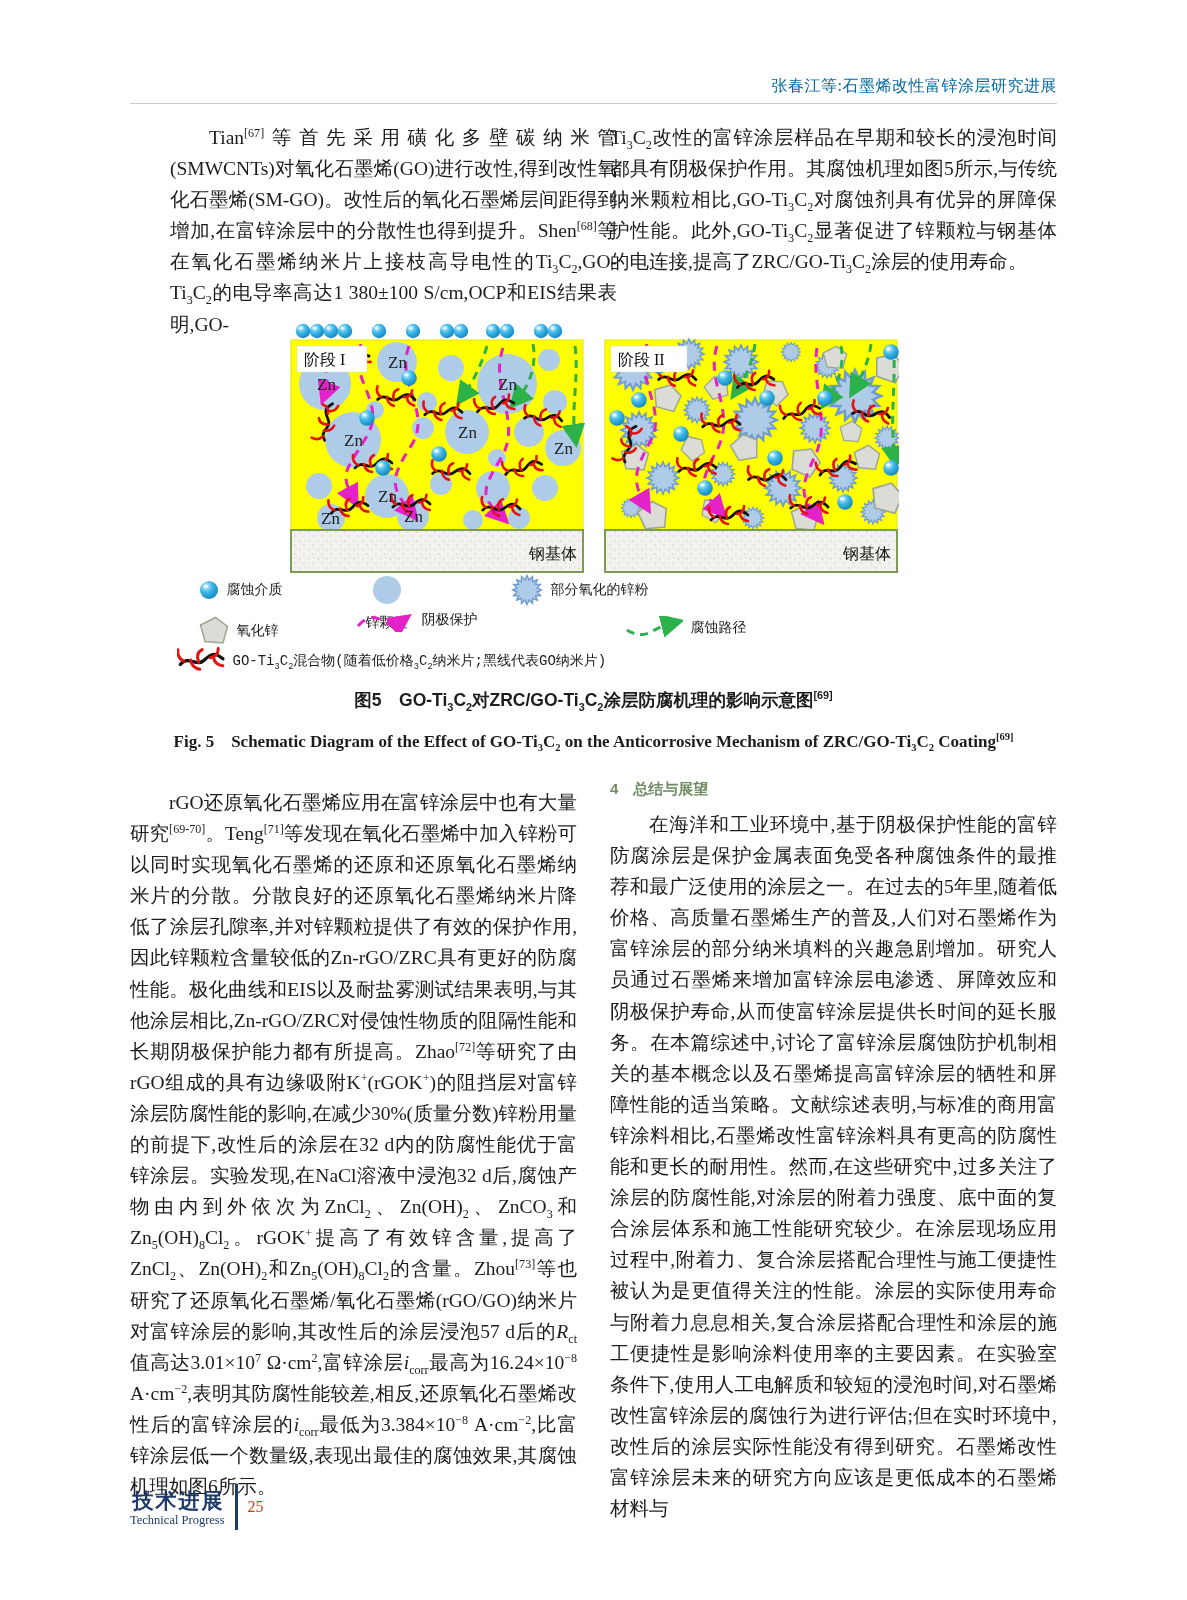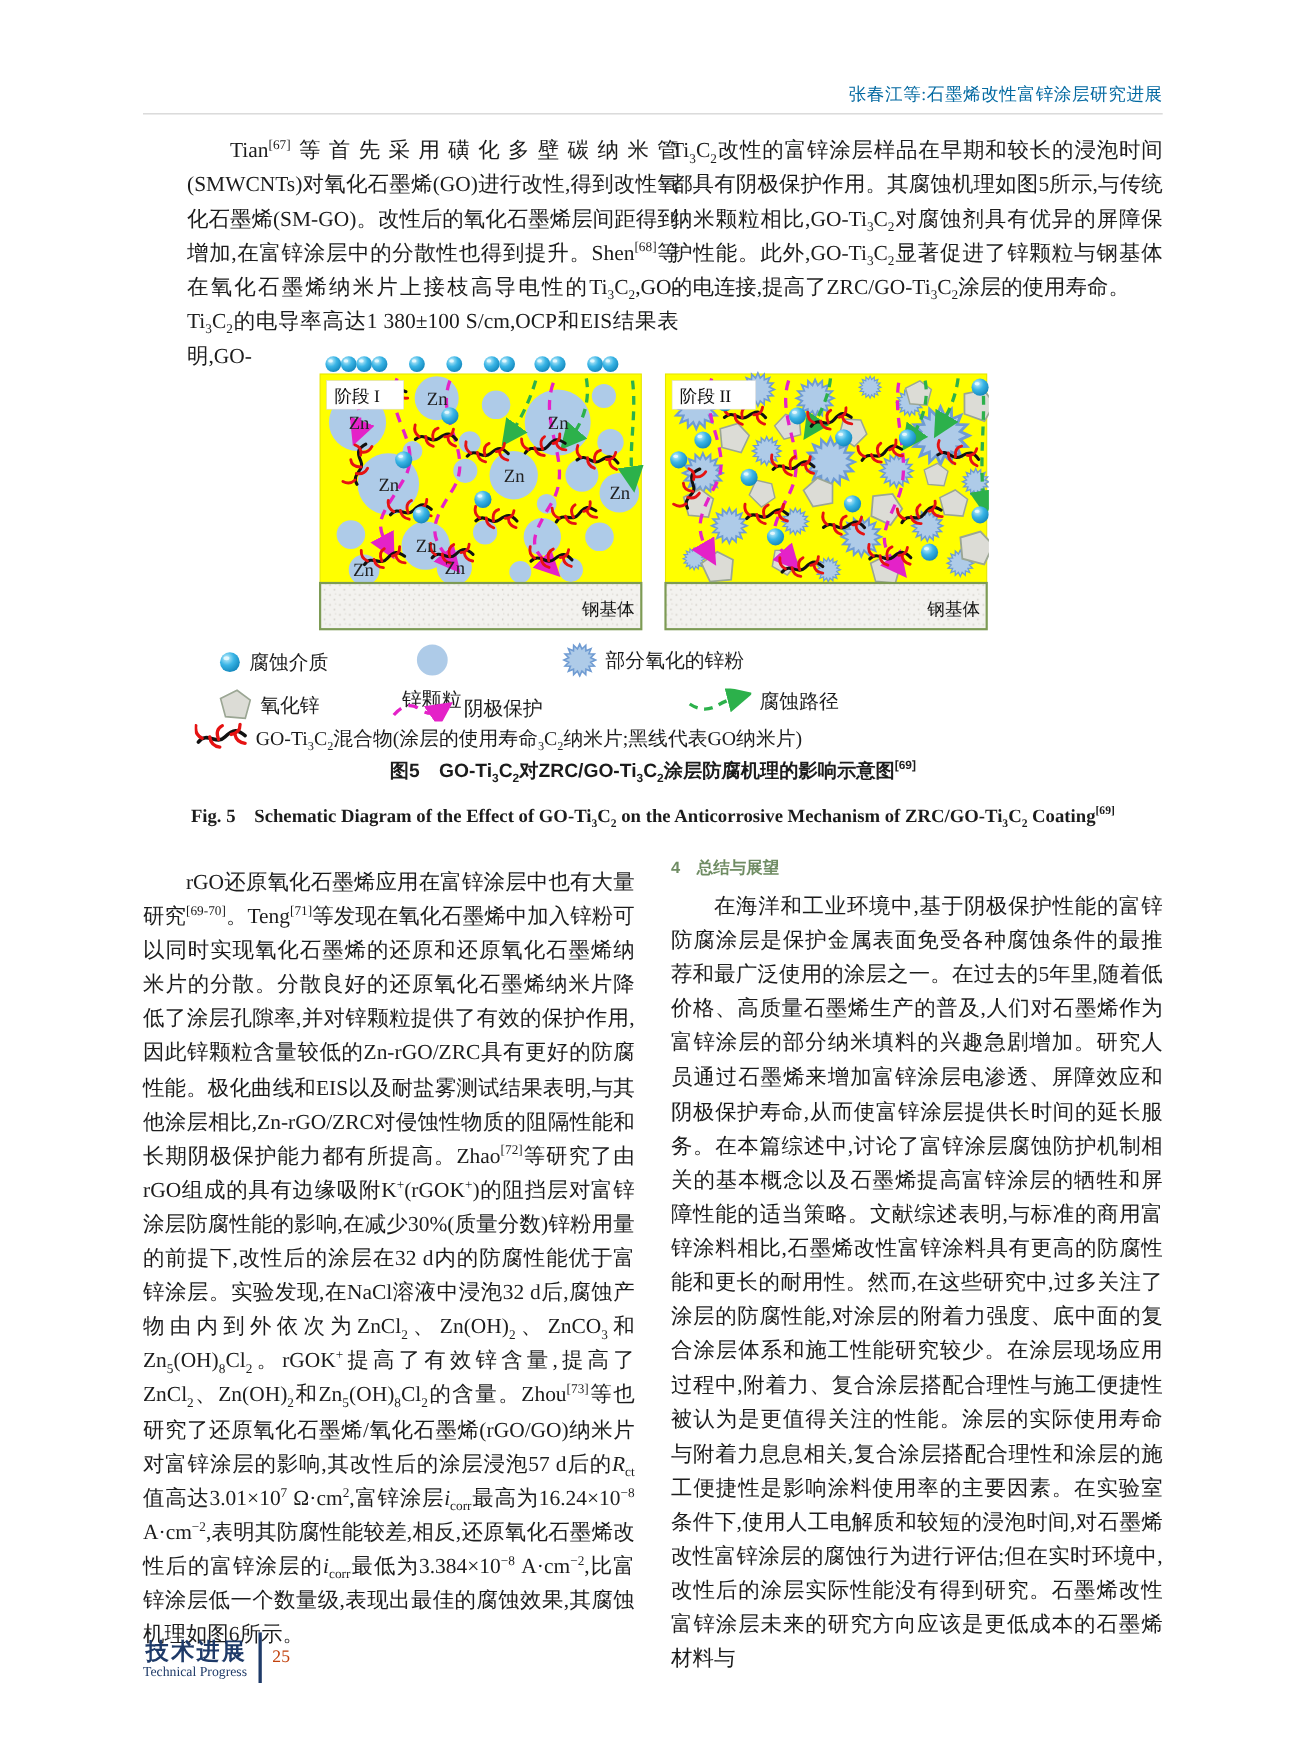--- a/index.html
+++ b/index.html
@@ -24,21 +24,21 @@
   .ks{fill:none;stroke:#111111;stroke-width:2.8;stroke-linecap:round;}
   .mpath{fill:none;stroke:#e422c8;stroke-width:3;stroke-dasharray:9 7;}
   .gpath{fill:none;stroke:#2cb14b;stroke-width:3;stroke-dasharray:8 6;}
   .panel{fill:#ffff00;stroke:#e6e600;stroke-width:1;}
   .substrate{fill:url(#speck);stroke:#7d9b55;stroke-width:2;}
   .stagebox{fill:#ffffff;stroke:#d8d8d8;stroke-width:.5;}
   .stagetxt{font-size:16px;fill:#111;}
   .zntxt{font-size:17px;fill:#222;}
   .steeltxt{font-size:16px;fill:#111;}
   
-  .legend{position:relative;margin:16px auto 0 auto;width:790px;height:96px;font-size:18px;}
+  .legend{position:relative;margin:6px auto 0 auto;width:790px;height:96px;font-size:14px;font-family:Liberation Mono, monospace;}
   .lg-item{position:absolute;display:inline-flex;align-items:center;gap:8px;white-space:nowrap;}
   
   .cap-cn{position:absolute;left:0;top:688px;width:927px;text-align:center;font-weight:bold;font-size:17.5px;font-family:"Liberation Sans","DejaVu Sans",sans-serif;}
   .cap-en{position:absolute;left:0;top:714px;width:927px;text-align:center;font-weight:bold;font-size:17px;margin-top:16px;}
   
   .bot-left{position:absolute;left:0;top:787px;}
   .bot-right{position:absolute;left:480px;top:780px;width:447px;}
   .sec-head{font-family:"Liberation Sans","DejaVu Sans",sans-serif;font-weight:bold;font-size:15px;color:#6f8c63;margin:0 0 10px 0;}
   
   .footer{position:absolute;left:0;top:1484px;width:927px;display:flex;justify-content:flex-start;align-items:center;}
@@ -291,37 +291,37 @@
             <use class="star" href="#star" transform="translate(16,16) scale(1.45)"></use>
           </svg>
         <span>部分氧化的锌粉</span>
       </div>
       <div class="lg-item" style="left:0;top:36px;">
         <svg width="30" height="30">
             <use class="oxi" href="#oxi" transform="translate(15,15) scale(1.5)"></use>
           </svg>
         <span>氧化锌</span>
       </div>
-      <div class="lg-item" style="left:155px;top:42px;">
+      <div class="lg-item" style="left:155px;top:28px;">
         <svg width="60" height="24">
             <path class="mpath" d="M4,18 q12,-14 24,-5 q10,7 20,0" marker-end="url(#am)"></path>
           </svg>
         <span>阴极保护</span>
       </div>
       <div class="lg-item" style="left:424px;top:36px;">
         <svg width="60" height="24">
             <path class="gpath" d="M4,14 q12,8 24,2 q10,-6 22,-9" marker-end="url(#ag)"></path>
           </svg>
         <span>腐蚀路径</span>
       </div>
       <div class="lg-item" style="left:-22px;top:66px;">
         <svg width="48" height="30">
             <use href="#sq" transform="translate(24,14) scale(1.15)"></use>
           </svg>
-        <span><span>GO-Ti</span><span class="sub">3</span><span>C</span><span class="sub">2</span><span>混合物(涂层的使用寿命</span><span class="sub">3</span><span>C</span><span class="sub">2</span><span>纳米片;黑线代表GO纳米片)</span></span>
+        <span><span>GO-Ti</span><span class="sub">3</span><span>C</span><span class="sub">2</span><span>混合物(随着低价格</span><span class="sub">3</span><span>C</span><span class="sub">2</span><span>纳米片;黑线代表GO纳米片)</span></span>
       </div>
     </div>
   </div>
 
   <div class="cap-cn"><span>图5　GO-Ti</span><span class="sub">3</span><span>C</span><span class="sub">2</span><span>对ZRC/GO-Ti</span><span class="sub">3</span><span>C</span><span class="sub">2</span><span>涂层防腐机理的影响示意图</span><span class="sup">[69]</span></div>
   <div class="cap-en"><span>Fig. 5　Schematic Diagram of the Effect of GO-Ti</span><span class="sub">3</span><span>C</span><span class="sub">2</span><span> on the Anticorrosive Mechanism of ZRC/GO-Ti</span><span class="sub">3</span><span>C</span><span class="sub">2</span><span> Coating</span><span class="sup">[69]</span></div>
 
   <div class="col bot-left ind"><span>rGO还原氧化石墨烯应用在富锌涂层中也有大量研究</span><span class="sup">[69-70]</span><span>。Teng</span><span class="sup">[71]</span><span>等发现在氧化石墨烯中加入锌粉可以同时实现氧化石墨烯的还原和还原氧化石墨烯纳米片的分散。分散良好的还原氧化石墨烯纳米片降低了涂层孔隙率,并对锌颗粒提供了有效的保护作用,因此锌颗粒含量较低的Zn-rGO/ZRC具有更好的防腐性能。极化曲线和EIS以及耐盐雾测试结果表明,与其他涂层相比,Zn-rGO/ZRC对侵蚀性物质的阻隔性能和长期阴极保护能力都有所提高。Zhao</span><span class="sup">[72]</span><span>等研究了由rGO组成的具有边缘吸附K</span><span class="sup">+</span><span>(rGOK</span><span class="sup">+</span><span>)的阻挡层对富锌涂层防腐性能的影响,在减少30%(质量分数)锌粉用量的前提下,改性后的涂层在32 d内的防腐性能优于富锌涂层。实验发现,在NaCl溶液中浸泡32 d后,腐蚀产物由内到外依次为ZnCl</span><span class="sub">2</span><span>、Zn(OH)</span><span class="sub">2</span><span>、ZnCO</span><span class="sub">3</span><span>和Zn</span><span class="sub">5</span><span>(OH)</span><span class="sub">8</span><span>Cl</span><span class="sub">2</span><span>。rGOK</span><span class="sup">+</span><span>提高了有效锌含量,提高了ZnCl</span><span class="sub">2</span><span>、Zn(OH)</span><span class="sub">2</span><span>和Zn</span><span class="sub">5</span><span>(OH)</span><span class="sub">8</span><span>Cl</span><span class="sub">2</span><span>的含量。Zhou</span><span class="sup">[73]</span><span>等也研究了还原氧化石墨烯/氧化石墨烯(rGO/GO)纳米片对富锌涂层的影响,其改性后的涂层浸泡57 d后的</span><span class="i">R</span><span class="sub">ct</span><span>值高达3.01×10</span><span class="sup">7</span><span> Ω·cm</span><span class="sup">2</span><span>,富锌涂层</span><span class="i">i</span><span class="sub">corr</span><span>最高为16.24×10</span><span class="sup">−8</span><span> A·cm</span><span class="sup">−2</span><span>,表明其防腐性能较差,相反,还原氧化石墨烯改性后的富锌涂层的</span><span class="i">i</span><span class="sub">corr</span><span>最低为3.384×10</span><span class="sup">−8</span><span> A·cm</span><span class="sup">−2</span><span>,比富锌涂层低一个数量级,表现出最佳的腐蚀效果,其腐蚀机理如图6所示。</span></div>
 
   <div class="bot-right">

